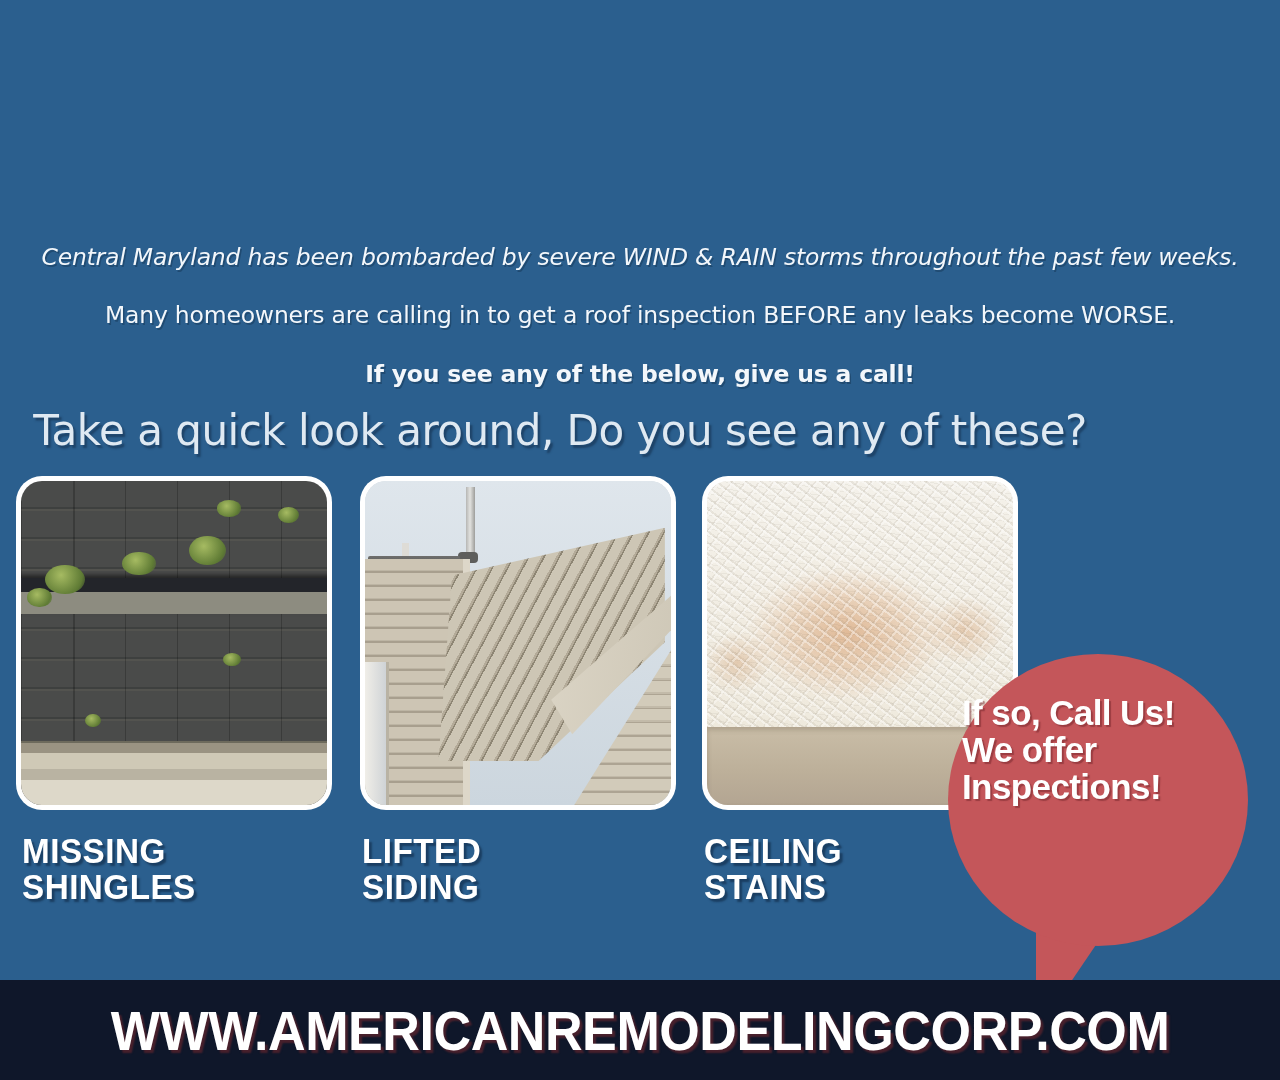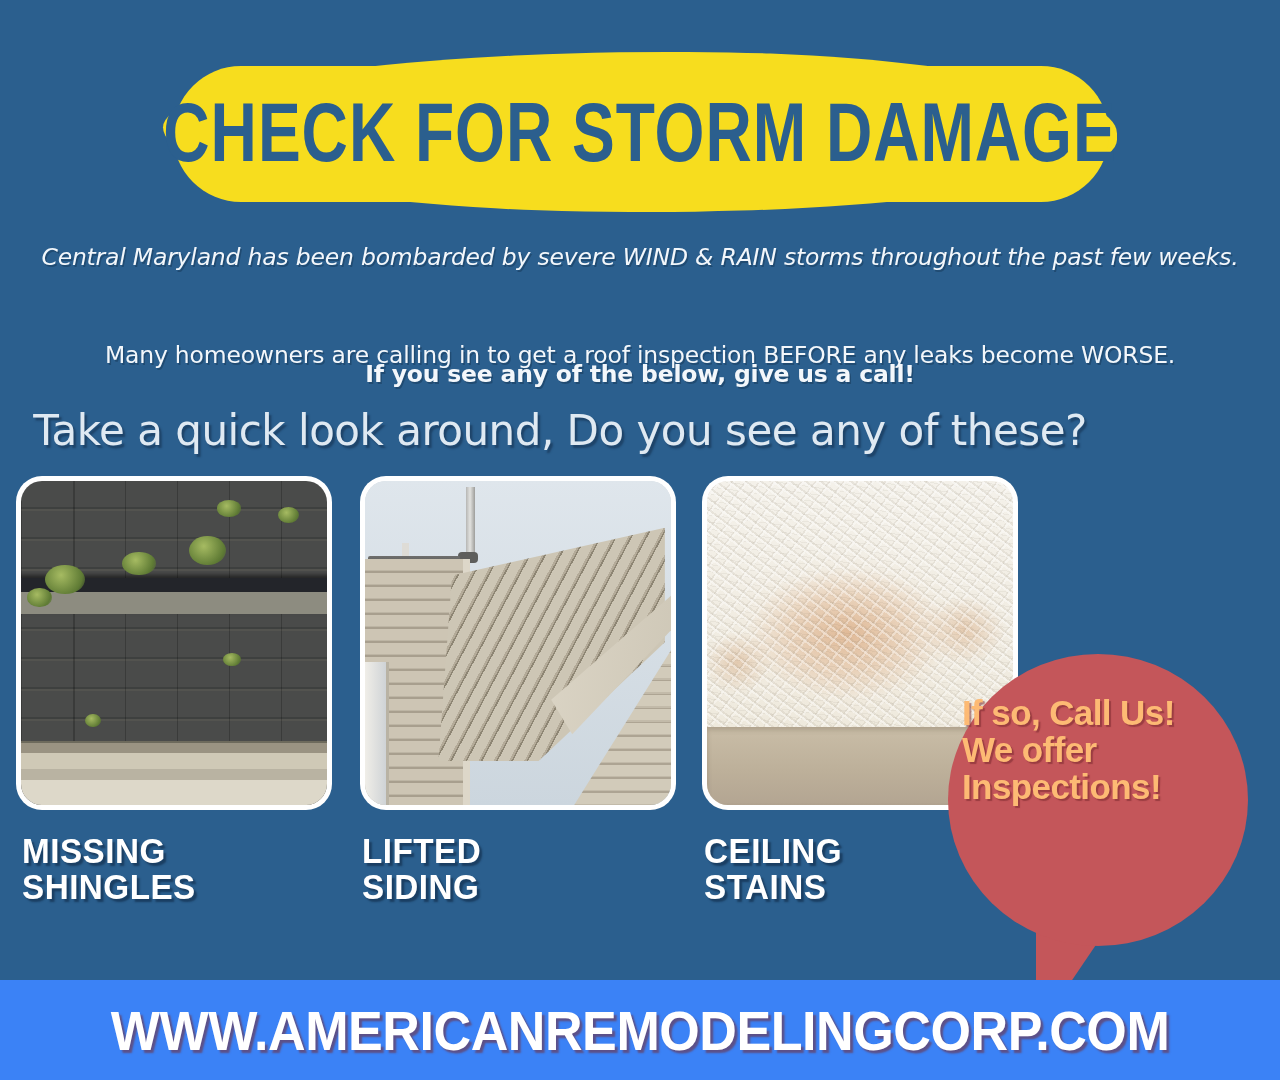--- a/index.html
+++ b/index.html
@@ -57,21 +57,21 @@
     left: 0;
     width: 1280px;
     text-align: center;
     color: #f3f7fb;
     font-family: "DejaVu Sans", sans-serif;
     font-size: 23.5px;
     letter-spacing: -0.2px;
     text-shadow: 1.5px 1.5px 0 rgba(20,50,80,0.45);
   }
   .intro.l1 { top: 243px; font-style: italic; }
-  .intro.l2 { top: 301px; margin-top: 40px; }
+  .intro.l2 { top: 301px; }
   .intro.l3 { top: 360px; font-weight: bold; }
 
   .headline {
     position: absolute;
     left: 0;
     top: 406px;
     width: 1120px;
     text-align: center;
     color: #dfe9f2;
     font-family: "DejaVu Sans", sans-serif;
@@ -265,21 +265,21 @@
     width: 0; height: 0;
     border-left: 28px solid #c4565a;
     border-right: 42px solid transparent;
     border-top: 62px solid #c4565a;
   }
   .bubble-text {
     position: absolute;
     left: 962px;
     top: 694px;
     width: 300px;
-    color: #fdba74;
+    color: #ffffff;
     font-family: "Liberation Sans", sans-serif;
     font-weight: bold;
     font-size: 35px;
     line-height: 1.06;
     letter-spacing: -0.6px;
     text-shadow: 2px 2px 1px rgba(120,40,45,0.55);
   }
   .bubble-phone {
     position: absolute;
     left: 962px;
@@ -293,46 +293,41 @@
     text-shadow: 2px 2px 1px rgba(120,40,45,0.55);
   }
 
   
   .footer {
     position: absolute;
     left: 0;
     top: 980px;
     width: 1280px;
     height: 100px;
-    background: #3b82f6;
+    background: #0f172a;
     display: flex;
     align-items: center;
     justify-content: center;
   }
   .footer-url {
     color: #ffffff;
     font-family: "Liberation Sans Narrow", "Liberation Sans", sans-serif;
     font-weight: bold;
     font-size: 56px;
     letter-spacing: -0.5px;
     transform: scaleX(0.93);
     text-shadow: 3px 3px 2px rgba(120,40,45,0.55);
     white-space: nowrap;
   }
 </style>
 </head>
 <body>
 
 <div id="poster">
 
-  <div class="banner-wrap">
-    <div class="banner-blob"></div>
-    <div class="banner-blob2"></div>
-    <div class="banner-title">CHECK FOR STORM DAMAGE</div>
-  </div>
 
   <div class="intro l1">Central Maryland has been bombarded by severe WIND &amp; RAIN storms throughout the past few weeks.</div>
   <div class="intro l2">Many homeowners are calling in to get a roof inspection BEFORE any leaks become WORSE.</div>
   <div class="intro l3">If you see any of the below, give us a call!</div>
   <div class="headline">Take a quick look around, Do you see any of these?</div>
 
   <div class="card c1">
     <div class="photo ph-roof">
       <div class="moss" style="left:8%;top:26%;width:13%;height:9%;"></div>
       <div class="moss" style="left:33%;top:22%;width:11%;height:7%;"></div>

